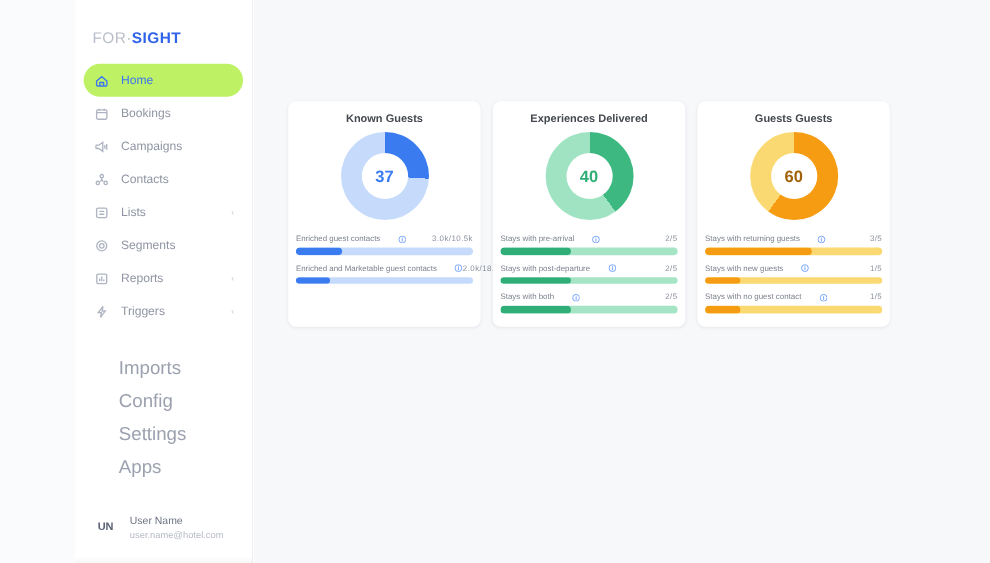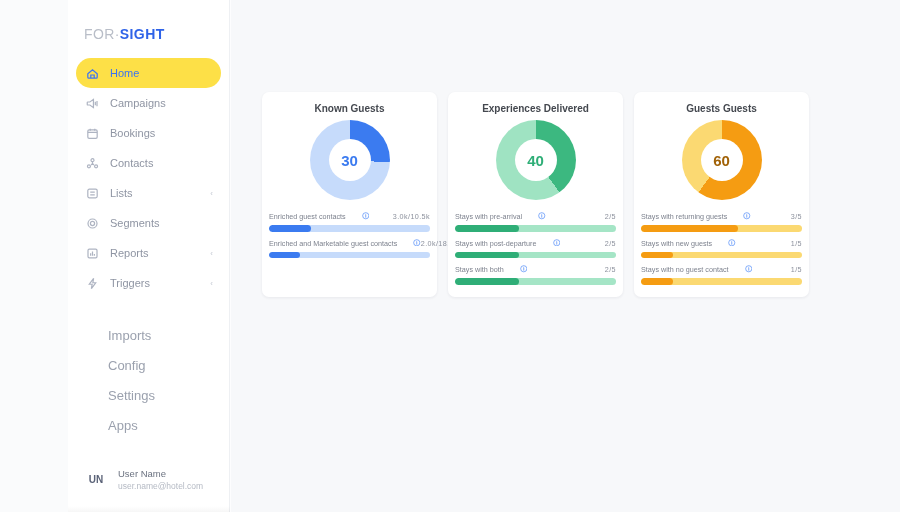--- a/index.html
+++ b/index.html
@@ -35,37 +35,37 @@
   .nav { display: flex; flex-direction: column; }
   .nav-item {
     position: relative;
     display: flex; align-items: center;
     height: 30px; margin: 0 8px; padding-left: 8px;
     border-radius: 5px;
     font-size: 11px; color: #8f95a3;
     cursor: pointer;
   }
   .nav-item + .nav-item { margin-top: 0px; }
-  .nav-item.active { background: #fde047; color: #3b74f2; border-radius: 15px; }
+  .nav-item.active { background: #bef264; color: #3b74f2; border-radius: 15px; }
   .nav-item.active .ico svg { stroke: #3b74f2; }
   .nav-item .ico {
     width: 16px; height: 16px; margin-right: 10px;
     display: flex; align-items: center; justify-content: center; flex: 0 0 16px;
   }
   .nav-item .ico svg { stroke: #aeb4c2; fill: none; stroke-width: 1.3; }
   .nav-label { white-space: nowrap; }
   .chev {
     position: absolute; right: 8px; top: 50%; transform: translateY(-50%);
     font-size: 8px; color: #c3c8d2;
   }
 
   .subnav { margin-top: 22px; display: flex; flex-direction: column; }
   .sub-item {
     height: 30px; display: flex; align-items: center;
-    padding-left: 40px; font-size: 13px; color: #9ba1ae; cursor: pointer;
+    padding-left: 40px; font-size: 17px; color: #9ba1ae; cursor: pointer;
   }
 
   .user {
     margin-top: auto; display: flex; align-items: center;
     padding: 0 12px 20px 16px;
   }
   .avatar {
     width: 24px; height: 24px; margin-right: 10px; flex: 0 0 24px;
     display: flex; align-items: center; justify-content: center;
     font-size: 10px; font-weight: 700; color: #5a6277;
@@ -106,21 +106,21 @@
 
   .bars { padding: 0 7px; }
   .bar-row { margin-bottom: 7px; }
   .bar-row:last-child { margin-bottom: 0; }
   .bar-head {
     display: flex; align-items: center; justify-content: space-between;
     margin-bottom: 4px;
   }
   .bar-label {
     font-size: 7.2px; color: #7d828e; white-space: nowrap;
-    display: flex; align-items: flex-start; gap: 16px;
+    display: flex; align-items: flex-end; gap: 16px;
   }
   .info-ico { flex: 0 0 7px; line-height: 0; }
   .bar-val { font-size: 7.2px; color: #8b909c; letter-spacing: .4px; white-space: nowrap; }
   .track { height: 6.5px; border-radius: 4px; overflow: hidden; }
   .fill { height: 100%; border-radius: 4px; }
 
   .shadow-strip {
     position: absolute; left: 68px; bottom: 0; width: 162px; height: 6px;
     background: linear-gradient(to bottom, rgba(0,0,0,0) 0%, rgba(0,0,0,.035) 100%);
     pointer-events: none;
@@ -147,35 +147,35 @@
               <path d="M3 8.2 8 4l5 4.2V12a1 1 0 0 1-1 1H4a1 1 0 0 1-1-1z"></path>
               <path d="M6.2 12.8V9.6h3.6v3.2"></path>
             </svg>
         </span>
         <span class="nav-label">Home</span>
       </div>
 
       <div class="nav-item">
         <span class="ico">
           <svg viewBox="0 0 16 16" width="15" height="15">
+              <rect x="3" y="4.2" width="10" height="9" rx="1.4"></rect>
+              <path d="M3 6.8h10M5.6 3v2M10.4 3v2"></path>
+            </svg>
+        </span>
+        <span class="nav-label">Bookings</span>
+      </div>
+
+      <div class="nav-item">
+        <span class="ico">
+          <svg viewBox="0 0 16 16" width="15" height="15">
               <path d="M3 6.4h2.2L9 3.6v8.8L5.2 9.6H3a.6.6 0 0 1-.6-.6V7a.6.6 0 0 1 .6-.6z"></path>
               <path d="M11 6.2v3.6M12.8 5.2v5.6"></path>
             </svg>
         </span>
         <span class="nav-label">Campaigns</span>
-      </div>
-
-      <div class="nav-item">
-        <span class="ico">
-          <svg viewBox="0 0 16 16" width="15" height="15">
-              <rect x="3" y="4.2" width="10" height="9" rx="1.4"></rect>
-              <path d="M3 6.8h10M5.6 3v2M10.4 3v2"></path>
-            </svg>
-        </span>
-        <span class="nav-label">Bookings</span>
       </div>
 
       <div class="nav-item">
         <span class="ico">
           <svg viewBox="0 0 16 16" width="15" height="15">
               <circle cx="8" cy="4.4" r="1.6"></circle>
               <circle cx="4.2" cy="11" r="1.6"></circle>
               <circle cx="11.8" cy="11" r="1.6"></circle>
               <path d="M8 6v2M6.6 9.6 8 8l1.4 1.6"></path>
             </svg>
@@ -245,21 +245,21 @@
   </aside>
 
   <div class="shadow-strip"></div>
 
   <main class="main">
     <section class="cards" id="cards">
         <div class="card">
           <div class="card-title">Known Guests</div>
           <div class="donut-wrap">
             <div class="donut" style="background: conic-gradient(rgb(59, 123, 240) 0deg, rgb(59, 123, 240) 93.6deg, rgb(198, 219, 251) 93.6deg, rgb(198, 219, 251) 360deg);">
-              <div class="hole" style="color: rgb(59, 123, 240);">30</div>
+              <div class="hole" style="color: rgb(59, 123, 240);">37</div>
             </div>
           </div>
           <div class="bars">
             <div class="bar-row">
               <div class="bar-head">
                 <div class="bar-label">
                   <span>Enriched guest contacts</span>
                   <span class="info-ico"><svg viewBox="0 0 16 16" width="7.5" height="7.5">
                       <circle cx="8" cy="8" r="6.6" fill="none" stroke="#4a86f7" stroke-width="1.4"></circle>
                       <path d="M8 7.1v4.1" stroke="#4a86f7" stroke-width="1.5" stroke-linecap="round"></path>

